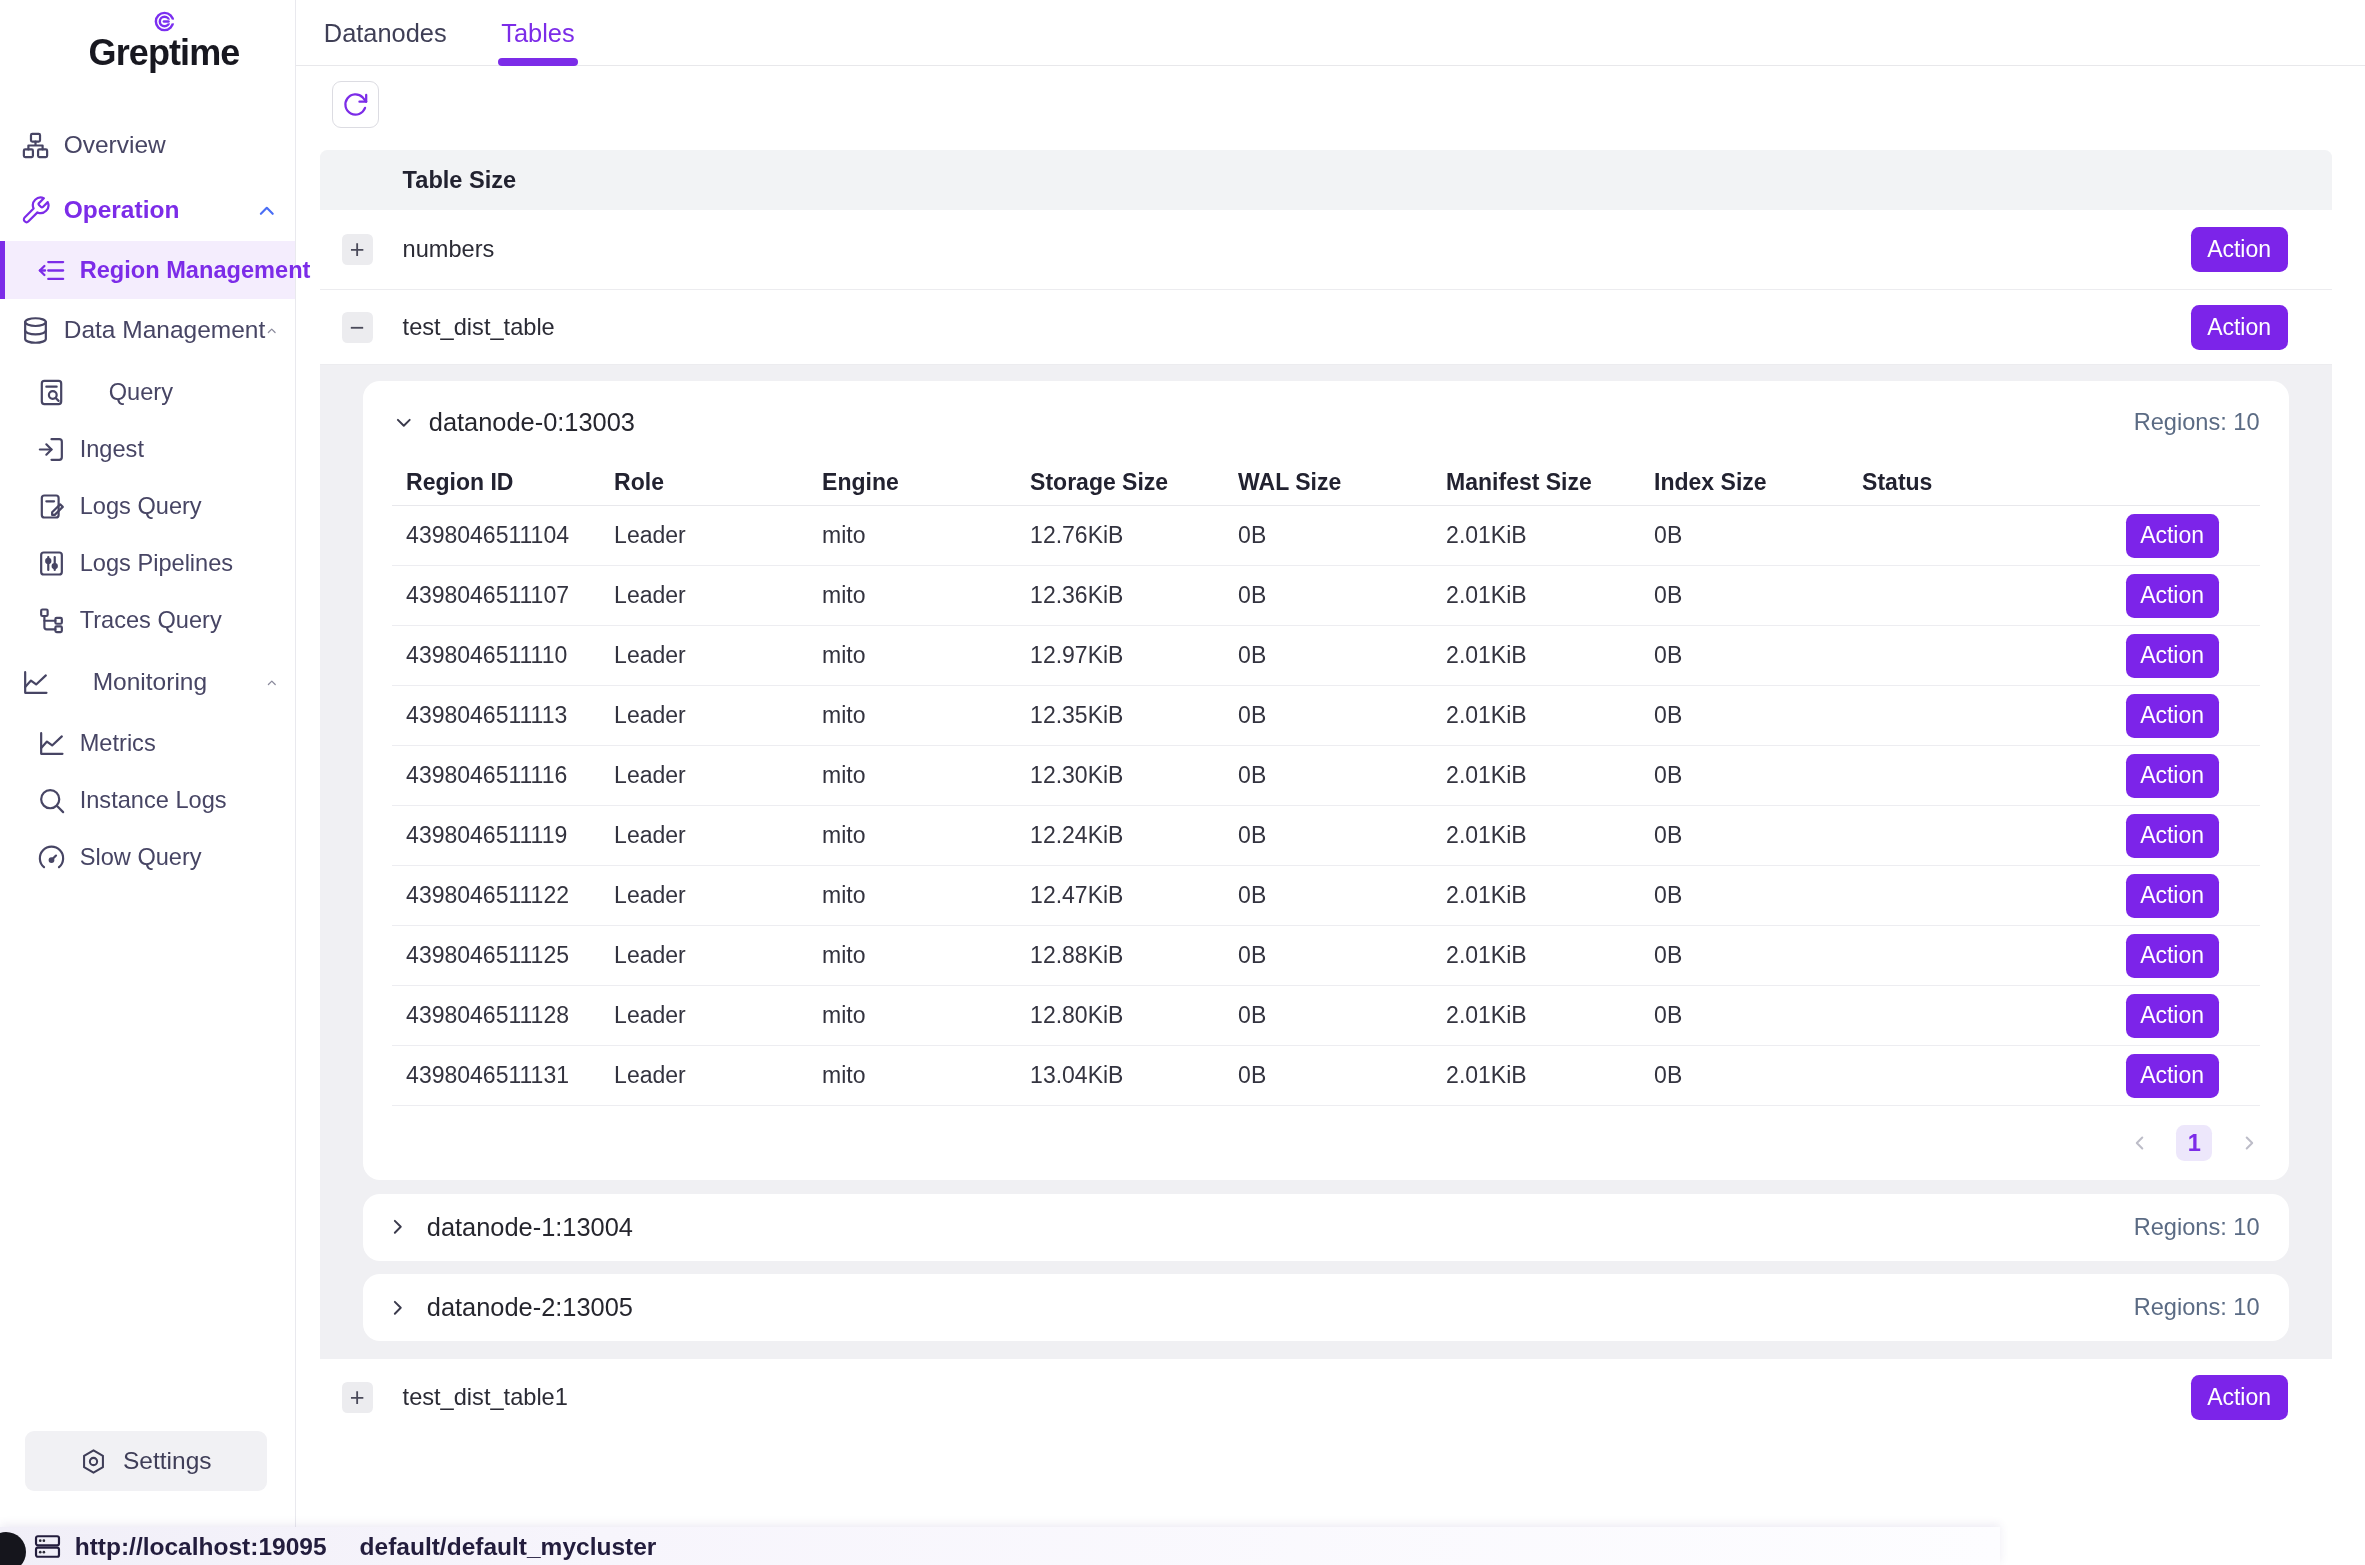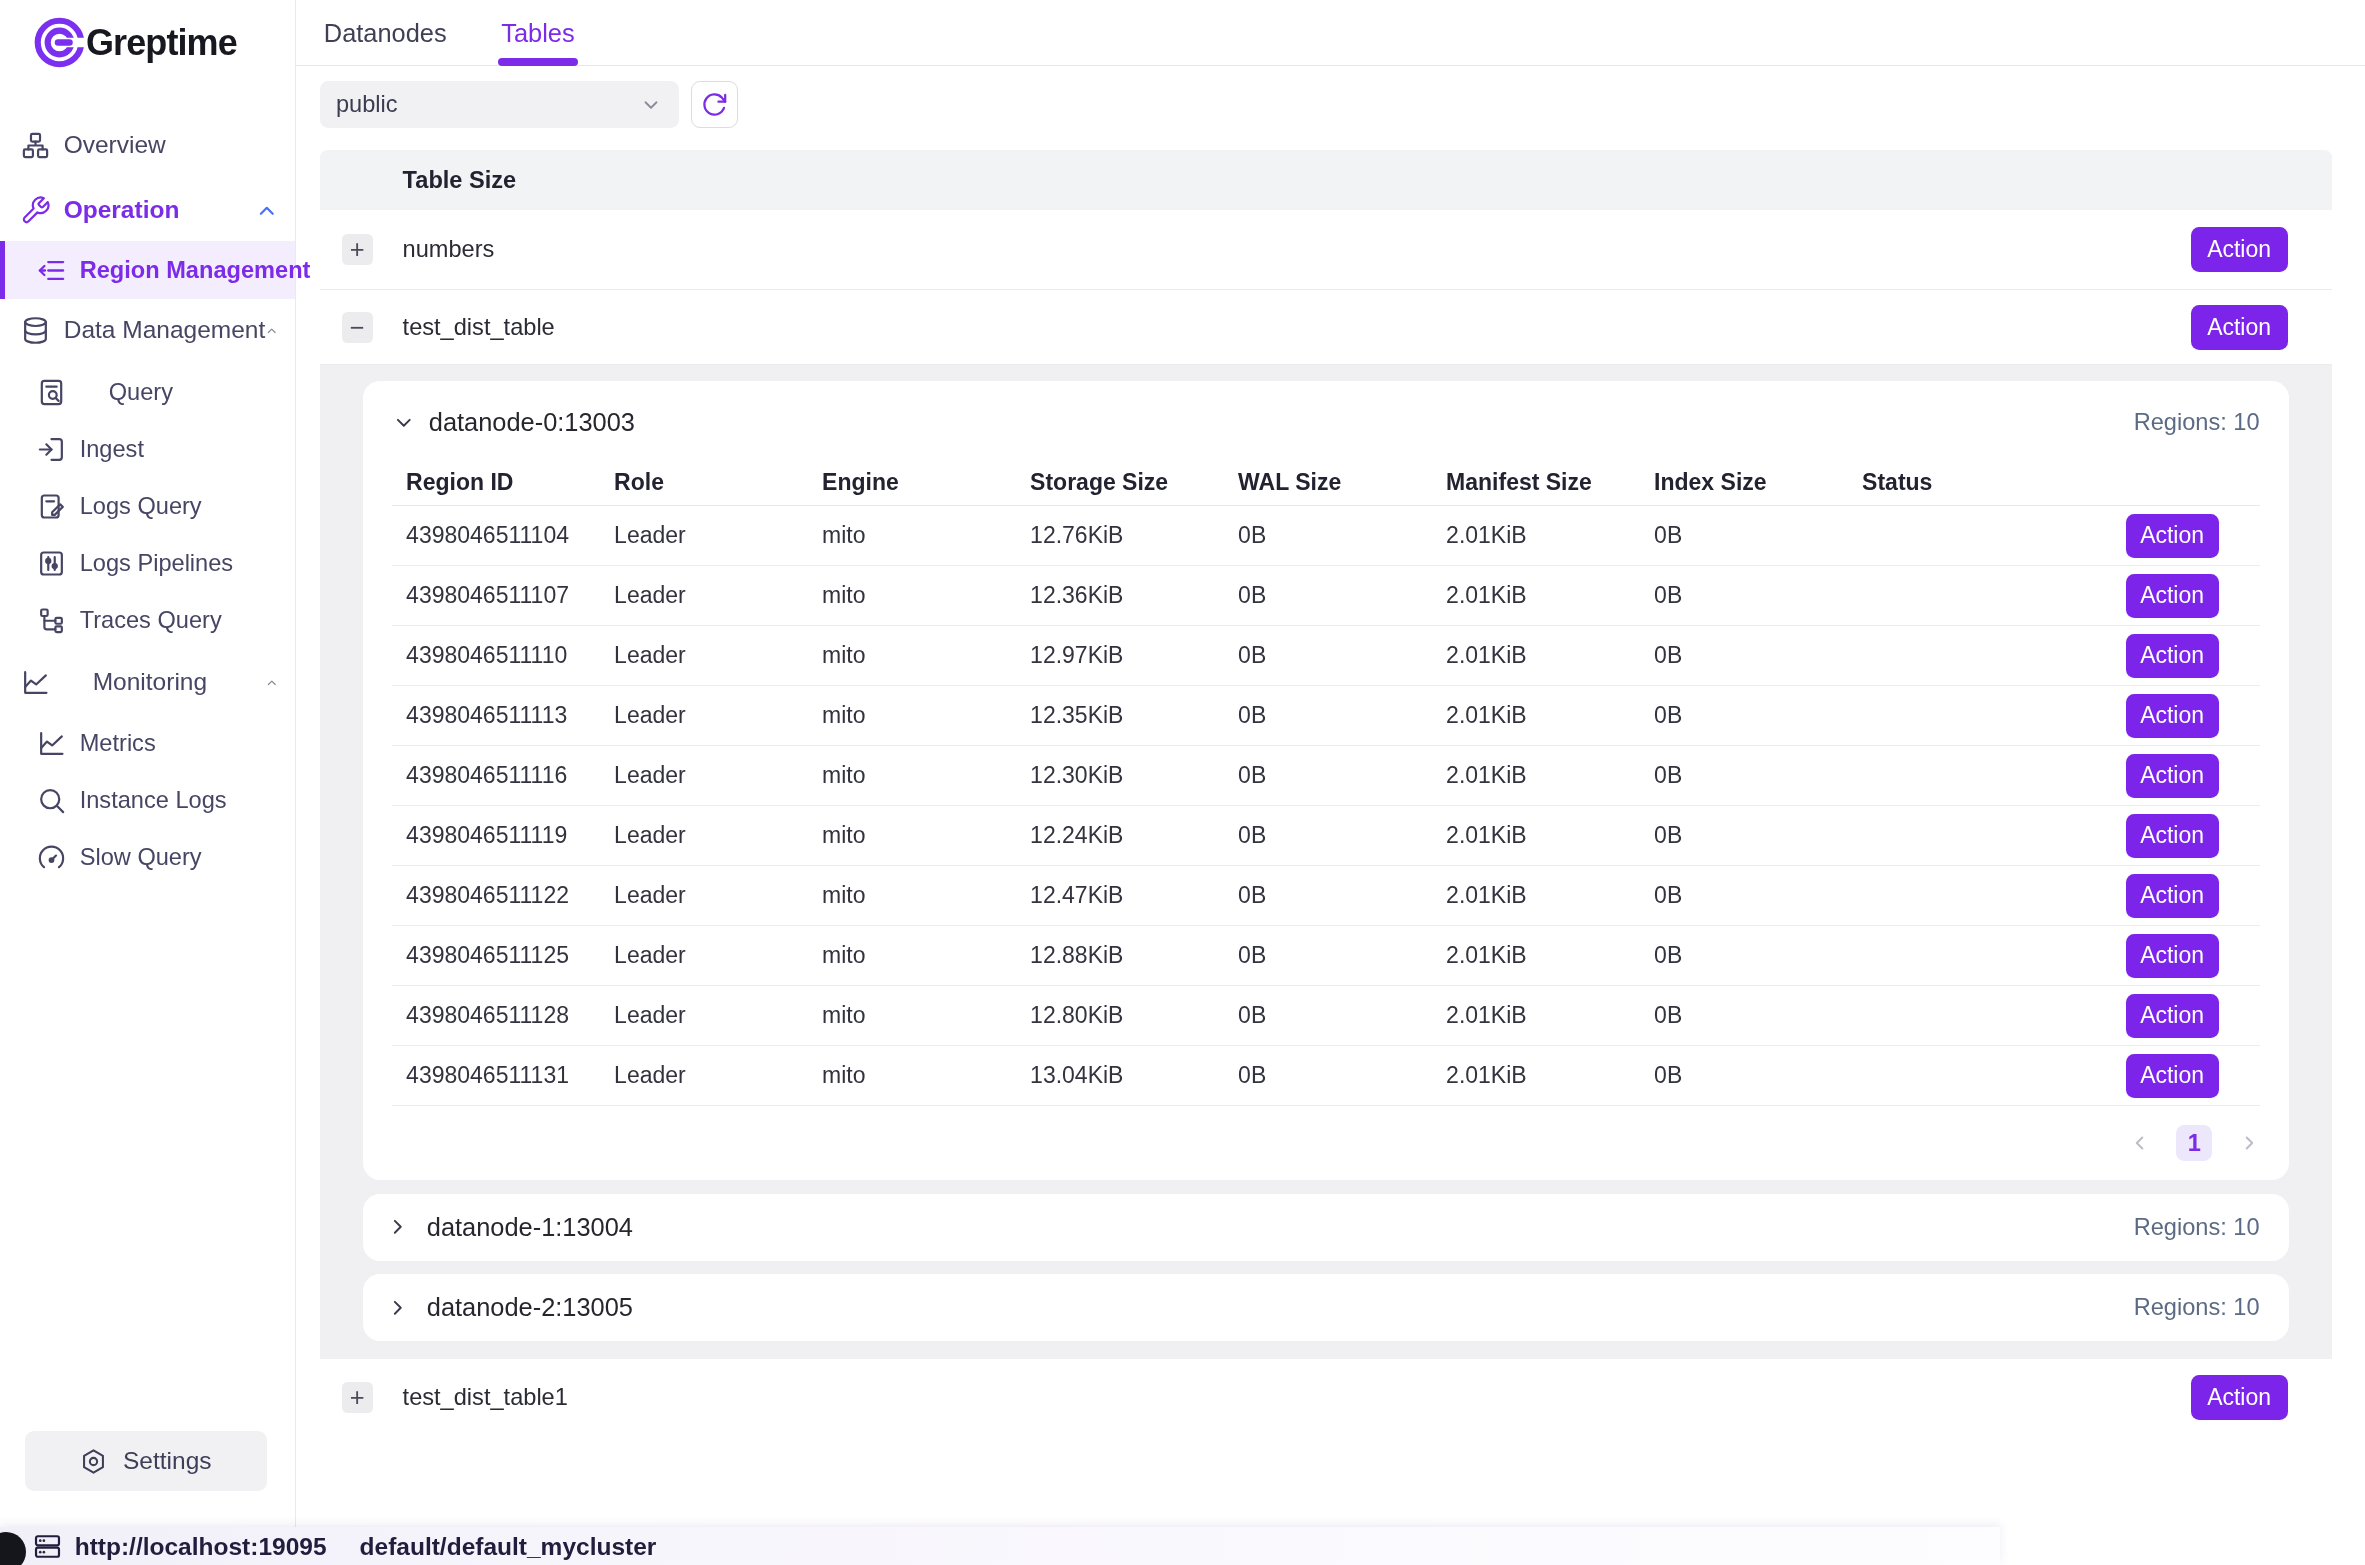--- a/index.html
+++ b/index.html
@@ -2,21 +2,21 @@
 <html style="font-size:14.5px"><head>
 <meta charset="utf-8">
 <style>
   * { margin:0; padding:0; box-sizing:border-box; }
   html,body { width:2366px; height:1566px; overflow:hidden; }
   body { font-family:"Liberation Sans","DejaVu Sans",sans-serif; background:#ffffff; color:#2b2b38; }
   .app { position:relative; width:2366px; height:1566px; display:flex; }
 
   
   .sidebar { position:relative; width:296px; height:1527px; background:#fff; border-right:0.9px solid #e9e9ee; flex:0 0 296px; }
-  .logo-row { display:flex; align-items:center; padding-left:33px; margin-top:11px; height:63px; }
+  .logo-row { display:flex; align-items:center; padding-left:33px; margin-top:11px; height:63px;flex-direction:column; }
   .logo-mark { width:53px; height:53px; }
   .logo-text { font-size:36px; font-weight:bold; color:#181820; letter-spacing:-0.9px; }
   .nav-item { display:flex; align-items:center; height:40px; padding-left:20px; padding-right:16.3px; color:#474564; font-size:24.5px; cursor:pointer; }
   .nav-item svg.mi { width:31px; height:31px; flex:0 0 31px; stroke:#474564; }
   .nav-item .lbl { margin-left:12.7px; white-space:nowrap; }
   .nav-item .spacer { flex:1; }
   .nav-item svg.chev { width:23.6px; height:23.6px; stroke:#8a8a9c; }
   .nav-item.sub { padding-left:36px; font-size:23.6px; }
   .nav-item.accent { color:#7c2ce8; font-weight:bold; }
   .nav-item.accent svg.mi { stroke:#7c2ce8; }
@@ -248,27 +248,20 @@
     </button>
   </aside>
 
   <main class="main">
     <header class="tabs-bar">
       <div class="tab">Datanodes</div>
       <div class="tab active">Tables</div>
     </header>
 
     <div class="toolbar">
-      <div class="schema-select">
-        <span>public</span>
-        <span class="spacer"></span>
-        <svg viewBox="0 0 24 24" stroke-width="2">
-            <polyline points="6 9 12 15 18 9"></polyline>
-          </svg>
-      </div>
       <button class="refresh-btn">
         <svg viewBox="0 0 24 24" stroke-width="2">
           <polyline points="21.5 3.5 21.5 9.5 15.5 9.5"></polyline>
             <path d="M20.49 15a9 9 0 1 1-2.12-9.36L21.5 9.5"></path>
         </svg>
       </button>
     </div>
 
     <section class="tables-panel">
       <div class="t-head">Table Size</div>

